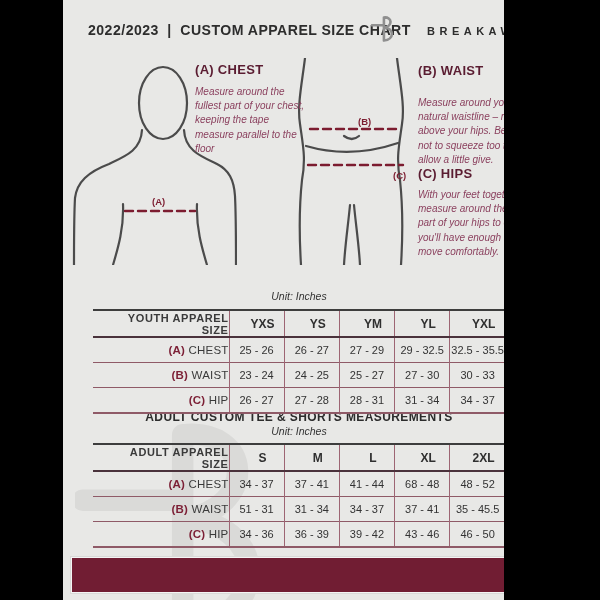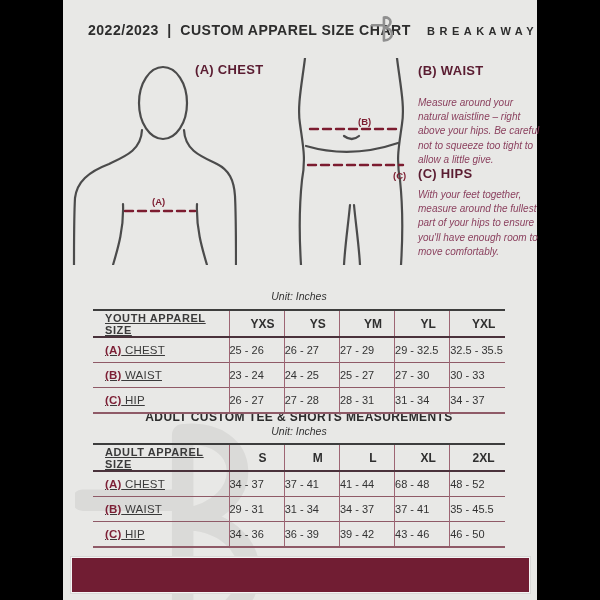--- a/index.html
+++ b/index.html
@@ -1,16 +1,16 @@
 <!DOCTYPE html>
 <html><head>
 <meta charset="utf-8">
 <style>
   html,body{margin:0;padding:0;background:#000;}
-  #stage{position:relative;width:600px;height:600px;background:#000;overflow:hidden;
+  #stage{position:relative;width:504px;height:600px;background:#000;overflow:hidden;
          font-family:"Liberation Sans",sans-serif;}
   #page{position:absolute;left:63px;top:0;width:474px;height:600px;background:#e8e8e6;}
 
   
   .hdr-title{position:absolute;left:25px;top:21px;font-size:15px;font-weight:bold;
              color:#2d2d2d;letter-spacing:.5px;transform:scaleX(.94);transform-origin:left top;
              white-space:nowrap;}
   .hdr-title .sep{margin:0 9px;font-weight:bold;}
   .brand{position:absolute;left:308px;top:15px;display:flex;align-items:center;gap:25px;}
   .brand-name{font-size:11px;font-weight:bold;color:#2d2d2d;letter-spacing:4.5px;margin-left:7px;}
@@ -31,23 +31,23 @@
   .tbl-unit{position:absolute;left:30px;width:412px;text-align:center;font-size:10.5px;
             font-style:italic;color:#333;}
   table.size{position:absolute;left:30px;width:412px;border-collapse:collapse;
              table-layout:fixed;border-top:2px solid #3d3d3d;z-index:2;}
   table.size th,table.size td{padding:0;font-weight:normal;}
   table.size thead tr{border-bottom:2px solid #4a323b;}
   table.size tbody tr{border-bottom:1.5px solid #8f5a67;}
   table.size tbody tr:last-child{border-bottom:2px solid #8f5a67;}
   table.size th+th,table.size td+td{border-left:1.5px solid #9d6573;}
   table.size th{height:25px;font-size:12px;font-weight:bold;color:#2f2f2f;text-align:center;padding-left:12px;}
-  table.size td{height:24px;font-size:11px;color:#333;text-align:left;}
-  table.size .lbl{text-align:left;padding-left:12px;font-size:11px;color:#3a3a3a;
-                  letter-spacing:.6px;text-decoration:underline;}
+  table.size td{height:24px;font-size:11px;color:#333;text-align:center;}
+  table.size .lbl{text-align:right;padding-left:12px;font-size:11px;color:#3a3a3a;
+                  letter-spacing:.6px;}
   table.size td.lbl{font-size:11.5px;letter-spacing:.2px;}
   .pfx{color:#7c1f35;font-weight:bold;}
 
   
   .watermark{position:absolute;left:12px;top:415px;opacity:.055;z-index:1;}
   .footer-bar{position:absolute;left:8px;top:557px;width:457px;height:34px;background:#711d33;
               border:1px solid #f4f4f4;box-shadow:0 0 0 1px #d9d9d7;z-index:3;}
 </style>
 </head>
 <body>
@@ -84,20 +84,21 @@
       <path d="M18,88 Q63,101 110,85" stroke-width="1.8"></path>
       <path d="M62,147 C60,168 57,188 56,207"></path>
       <path d="M66,147 C68,168 71,188 72,207"></path>
       <path class="dash" d="M22,71 H112"></path>
       <path class="dash" d="M20,107 H115"></path>
     </svg>
     <span class="marker" style="left:295px;top:116px;">(B)</span>
     <span class="marker" style="left:330px;top:170px;">(C)</span>
 
     <div class="m-head" style="left:132px;top:62px;">(A) CHEST</div>
+    <div class="m-body" style="left:132px;top:85px;width:112px;">Measure around the fullest part of your chest, keeping the tape measure parallel to the floor</div>
 
     <div class="m-head" style="left:355px;top:63px;">(B) WAIST</div>
     <div class="m-body" style="left:355px;top:96px;width:122px;">Measure around your natural waistline – right above your hips. Be careful not to squeeze too tight to allow a little give.</div>
 
     <div class="m-head" style="left:355px;top:166px;">(C) HIPS</div>
     <div class="m-body" style="left:355px;top:188px;width:125px;">With your feet together, measure around the fullest part of your hips to ensure you'll have enough room to move comfortably.</div>
 
     <div class="watermark">
       <svg width="200" height="232" viewBox="0 0 26 30">
         <path d="M1,11 H14 M14,2.5 V27.5 M14,2.5 C23,1.5 24,12 14,13.5 C25,13.5 26,26.5 14,27.5" fill="none" stroke="#000" stroke-width="2.8" stroke-linecap="round"></path>
@@ -177,21 +178,21 @@
         <tr>
           <td class="lbl"><span class="pfx">(A)</span> <span>CHEST</span></td>
           <td>34 - 37</td>
           <td>37 - 41</td>
           <td>41 - 44</td>
           <td>68 - 48</td>
           <td>48 - 52</td>
         </tr>
         <tr>
           <td class="lbl"><span class="pfx">(B)</span> <span>WAIST</span></td>
-          <td>29 - 31</td>
+          <td>51 - 31</td>
           <td>31 - 34</td>
           <td>34 - 37</td>
           <td>37 - 41</td>
           <td>35 - 45.5</td>
         </tr>
         <tr>
           <td class="lbl"><span class="pfx">(C)</span> <span>HIP</span></td>
           <td>34 - 36</td>
           <td>36 - 39</td>
           <td>39 - 42</td>

